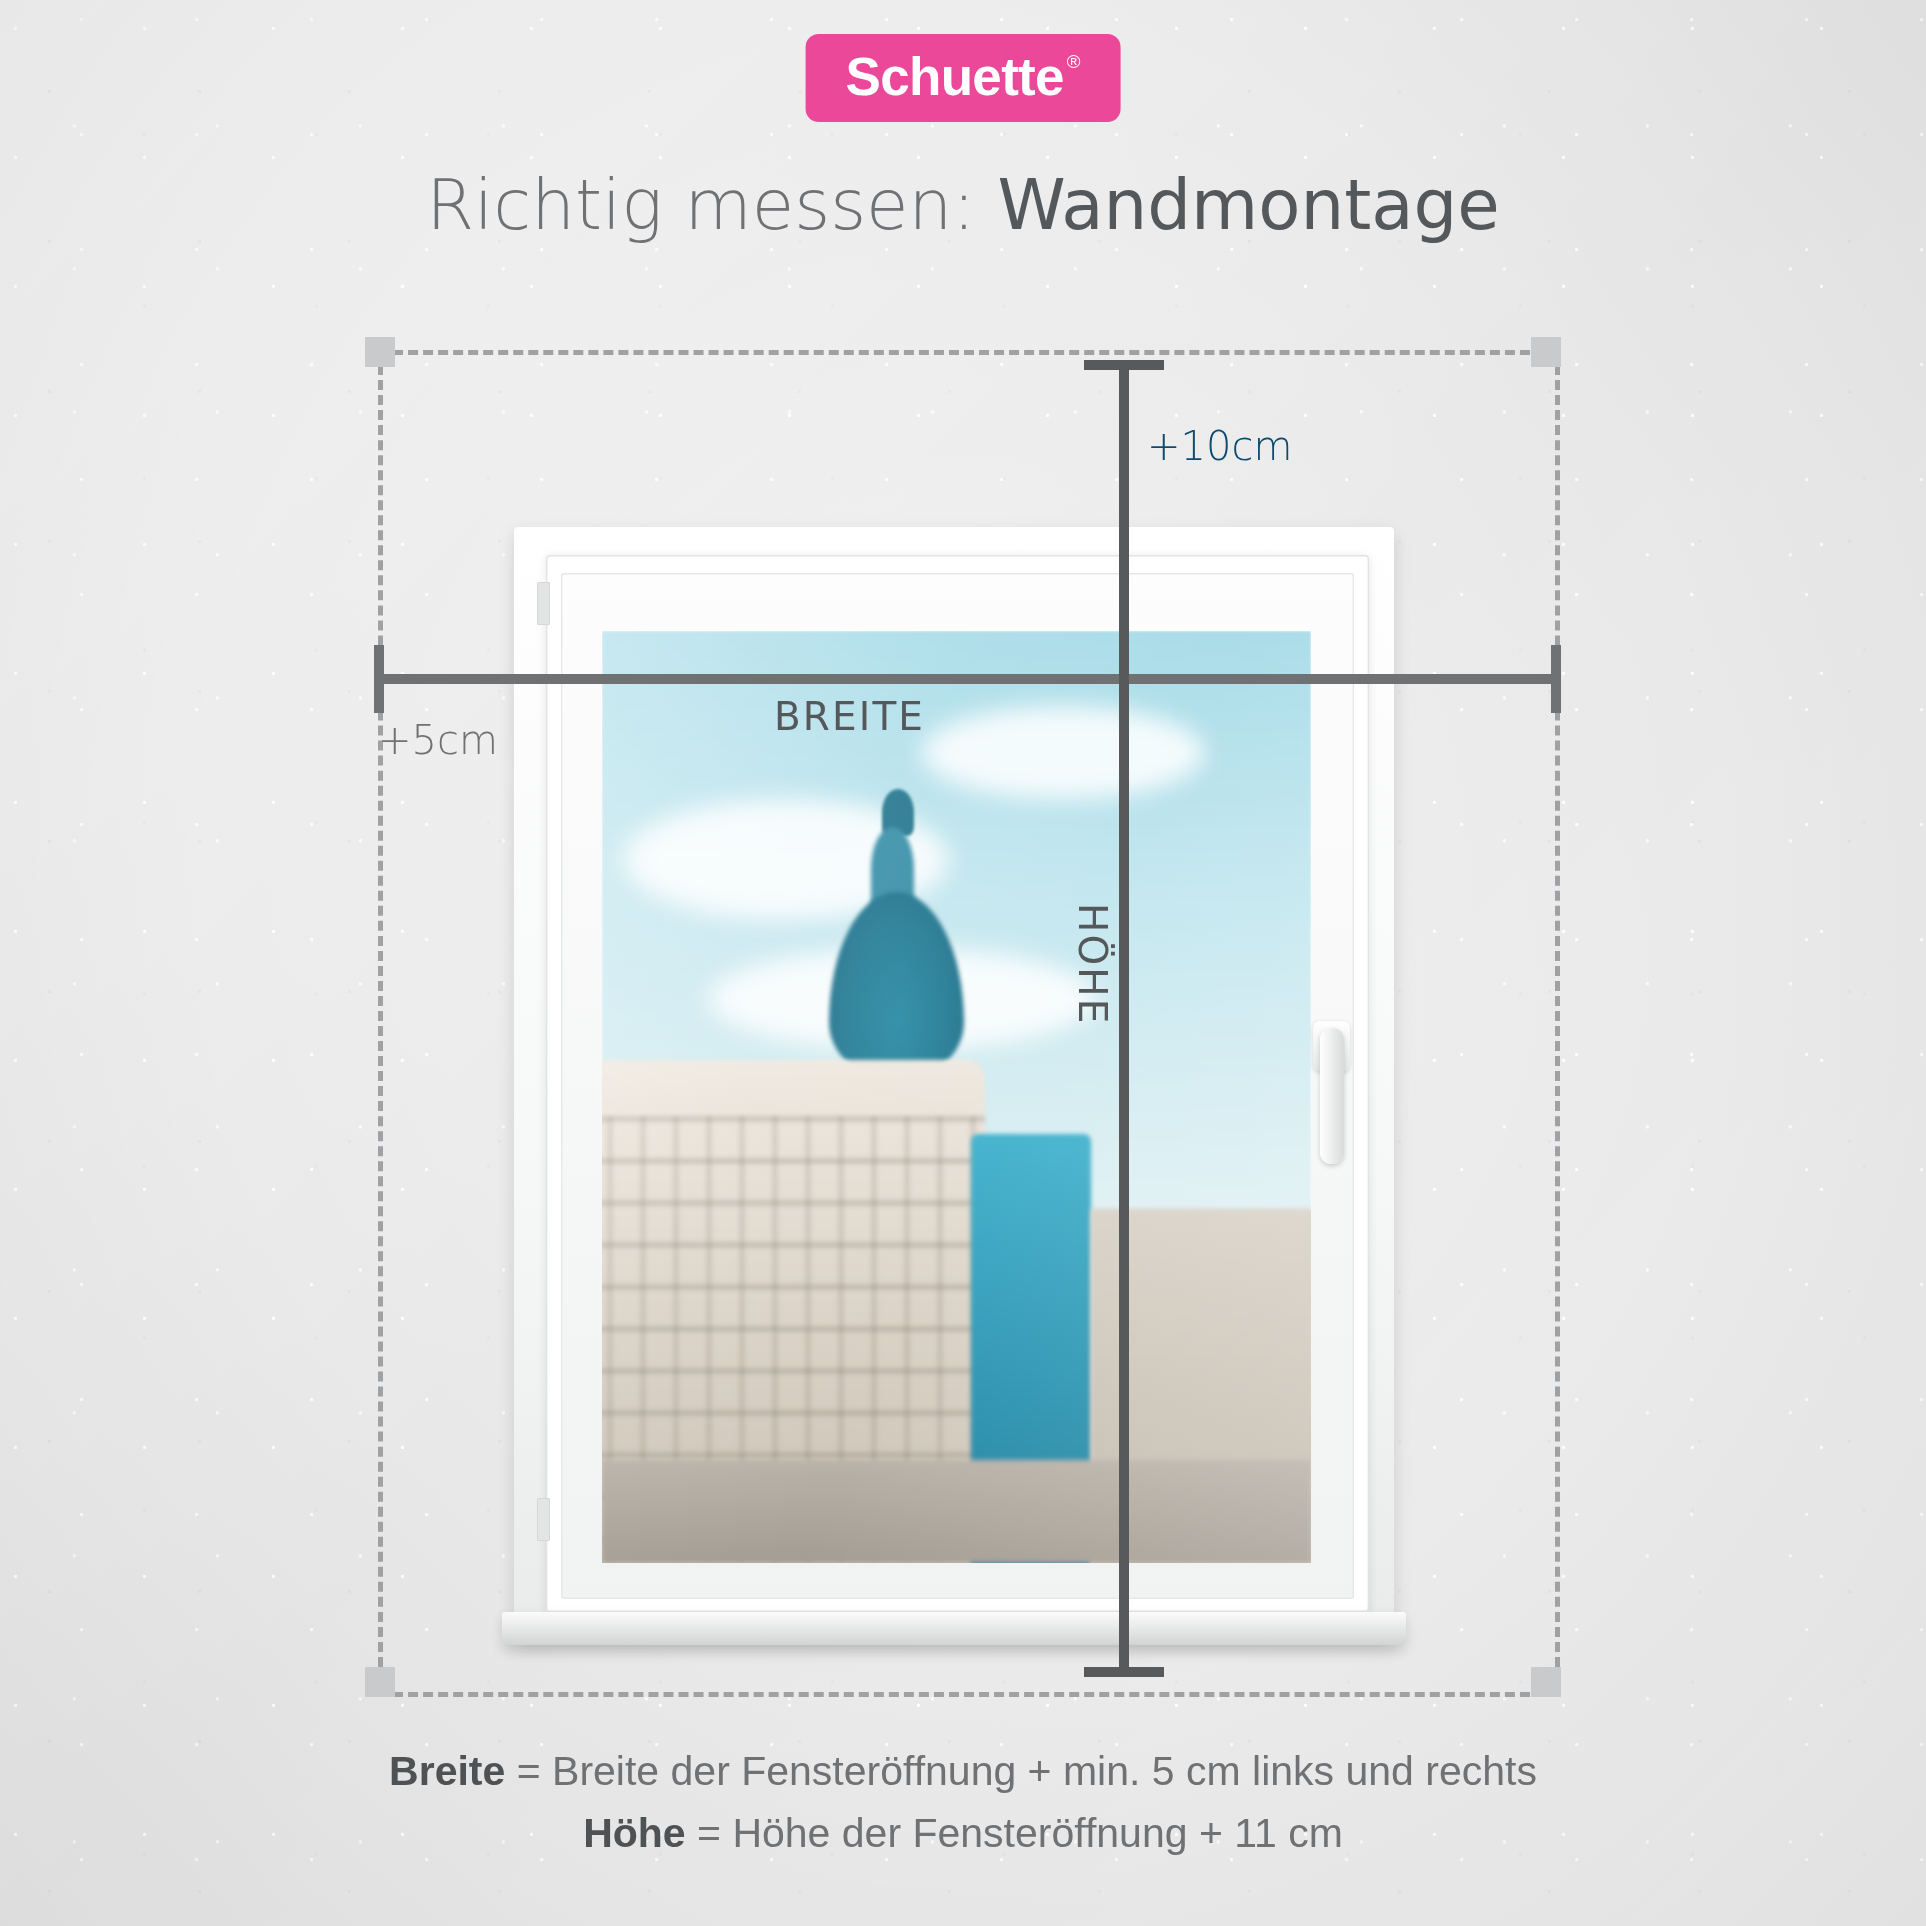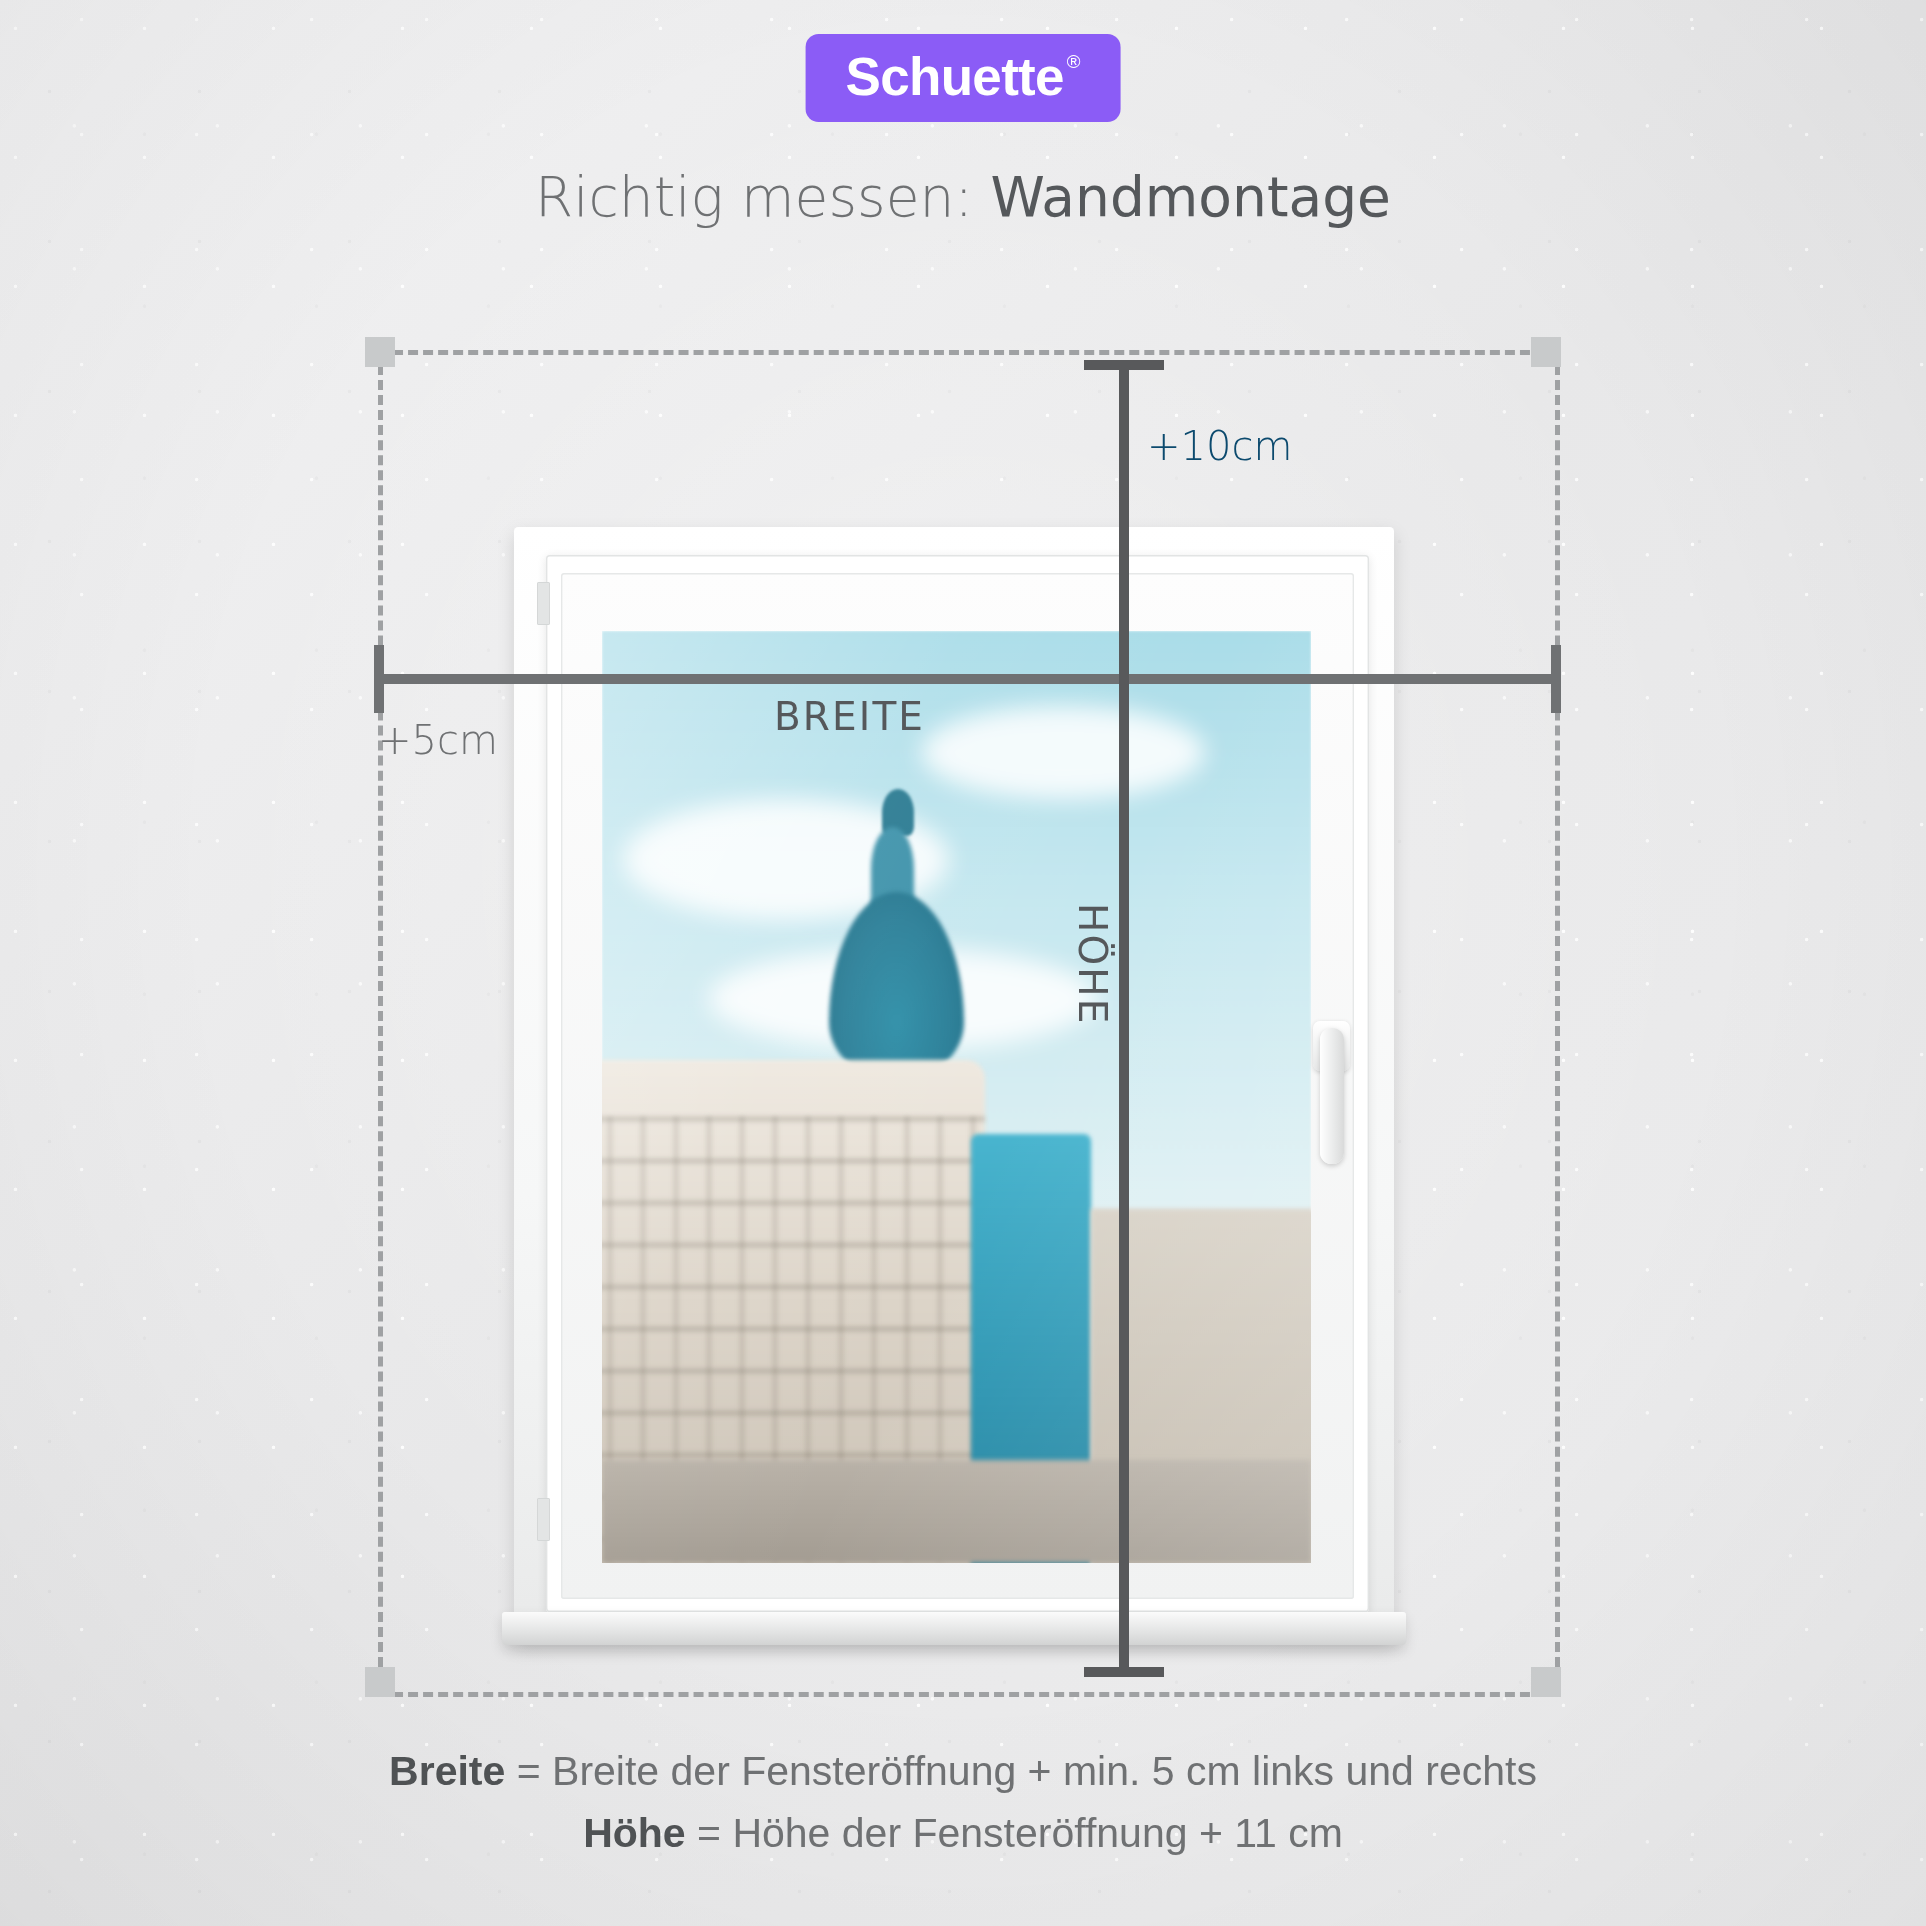--- a/index.html
+++ b/index.html
@@ -34,21 +34,21 @@
     background: radial-gradient(ellipse at 50% 45%, rgba(255,255,255,0.35) 0%, rgba(0,0,0,0.0) 55%, rgba(0,0,0,0.05) 100%);
     pointer-events: none;
   }
 
   
   .logo {
     position: absolute;
     left: 50%;
     transform: translateX(-50%);
     top: 34px;
-    background: #8b5cf6;
+    background: #ec4899;
     border-radius: 13px;
     padding: 16px 40px 18.6px 40px;
     display: flex;
     align-items: flex-start;
     justify-content: center;
   }
   .logo-text {
     color: #ffffff;
     font-size: 53px;
     font-weight: bold;
@@ -63,21 +63,21 @@
     margin-top: 2.9px;
     margin-left: 2.9px;
   }
 
   
   .headline {
     position: absolute;
     top: 165px;
     width: 100%;
     text-align: center;
-    font-size: 55px;
+    font-size: 69px;
     color: #6f7173;
     font-family: "DejaVu Sans", sans-serif;
     font-weight: 300;
     white-space: nowrap;
   }
   .headline .strong {
     color: #55585b;
     font-weight: 400;
   }
 

